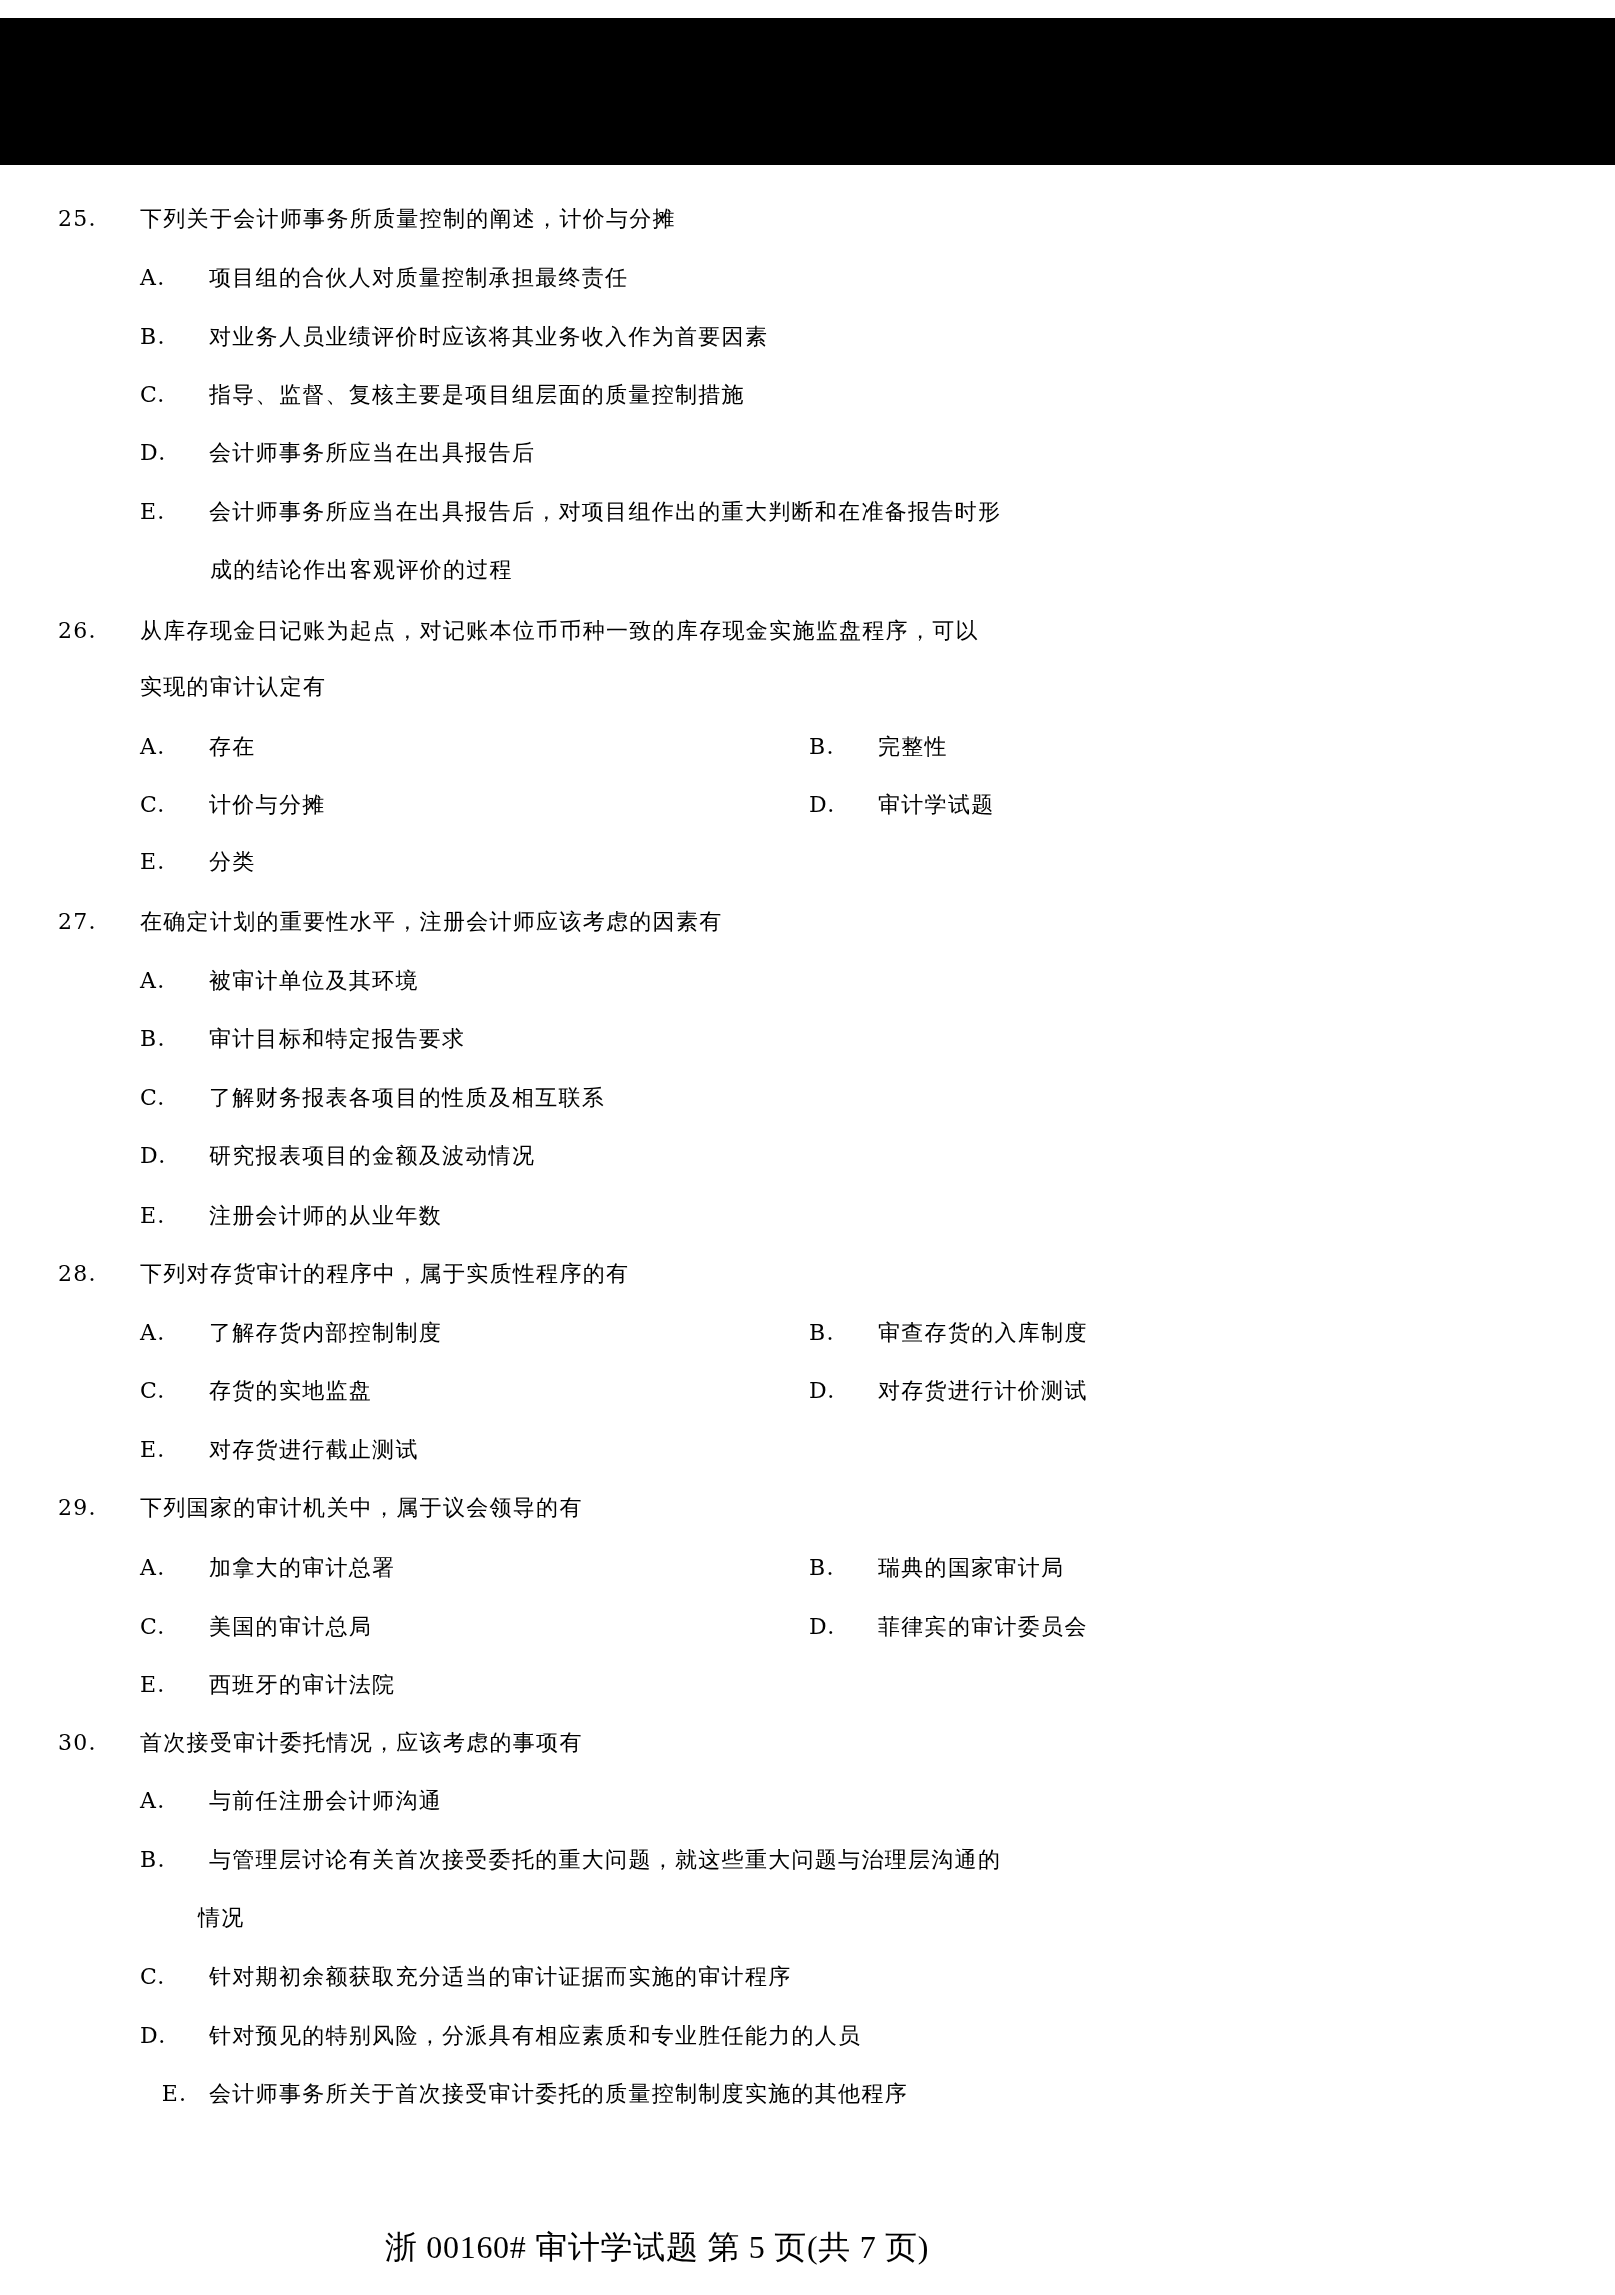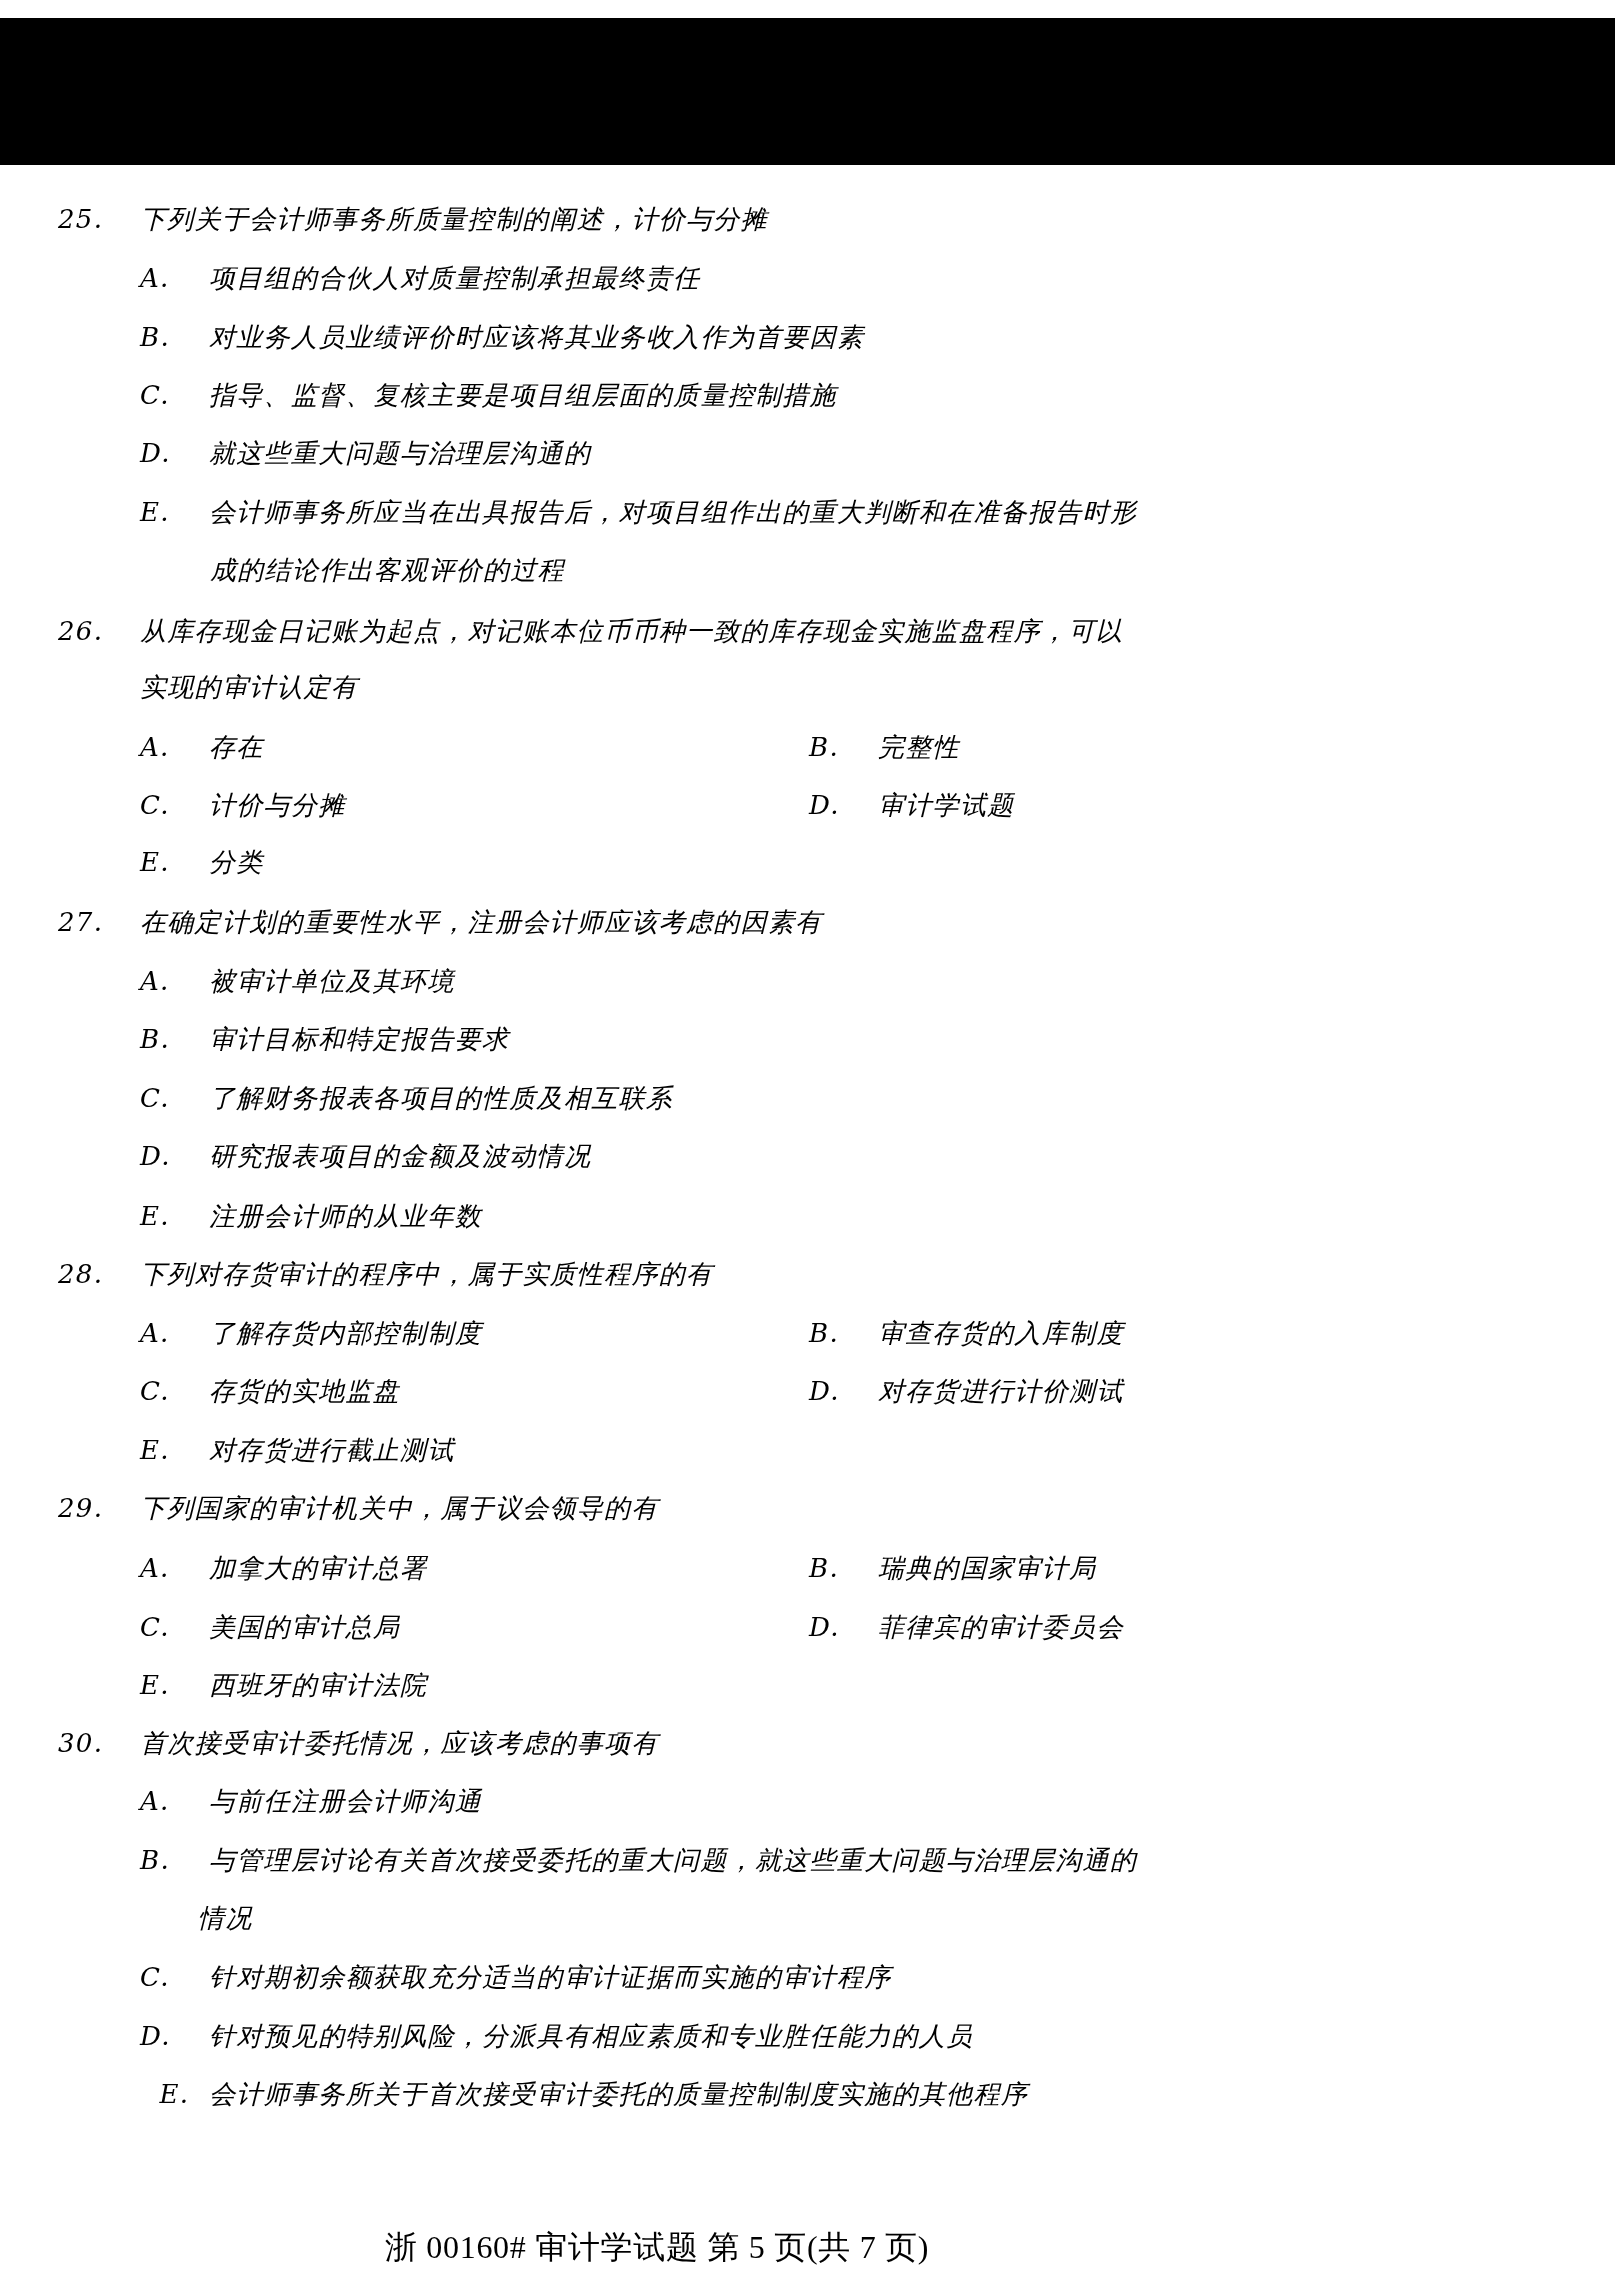--- a/index.html
+++ b/index.html
@@ -1,19 +1,19 @@
 <!DOCTYPE html>
 <html style="font-size:10.6px"><head>
 <meta charset="utf-8">
 <style>
   html, body { margin: 0; padding: 0; background: #ffffff; }
   body { width: 1616px; height: 2295px; position: relative; overflow: hidden;
          font-family: "DejaVu Serif", "Liberation Serif", serif; color: #000; }
   .redact-bar { position: absolute; left: 0; top: 18px; width: 1616px; height: 147px; background: #000; }
-  .line { position: absolute; font-size: 26px; line-height: 40px; white-space: nowrap; letter-spacing: 1.3px; font-style: italic; }
+  .line { position: absolute; font-size: 22px; line-height: 40px; white-space: nowrap; letter-spacing: 1.3px; }
   .qnum { position: absolute; left: 58px; }
   .qtext { position: absolute; left: 140px; }
   .opt-label { display: inline-block; width: 69px; }
   .col-l { left: 140px; }
   .col-r { left: 809px; }
   .cont-opt { left: 210px; }
   .cont-q { left: 140px; }
   .footer { position: absolute; left: 0; width: 1314px; top: 2227px; text-align: center;
             font-size: 32px; line-height: 40px; font-family: "Liberation Serif", serif; letter-spacing: 0.7px; }
 </style>
@@ -22,21 +22,21 @@
 
 <div class="redact-bar"></div>
 
 <div class="line" style="top:199px;left:0;width:1616px;">
   <span class="qnum">25.</span>
   <span class="qtext">下列关于会计师事务所质量控制的阐述，计价与分摊</span>
 </div>
 <div class="line col-l" style="top:258px;"><span class="opt-label">A.</span><span>项目组的合伙人对质量控制承担最终责任</span></div>
 <div class="line col-l" style="top:317px;"><span class="opt-label">B.</span><span>对业务人员业绩评价时应该将其业务收入作为首要因素</span></div>
 <div class="line col-l" style="top:375px;"><span class="opt-label">C.</span><span>指导、监督、复核主要是项目组层面的质量控制措施</span></div>
-<div class="line col-l" style="top:433px;"><span class="opt-label">D.</span><span>就这些重大问题与治理层沟通的</span></div>
+<div class="line col-l" style="top:433px;"><span class="opt-label">D.</span><span>会计师事务所应当在出具报告后</span></div>
 <div class="line col-l" style="top:492px;"><span class="opt-label">E.</span><span>会计师事务所应当在出具报告后，对项目组作出的重大判断和在准备报告时形</span></div>
 <div class="line cont-opt" style="top:550px;">成的结论作出客观评价的过程</div>
 
 <div class="line" style="top:611px;left:0;width:1616px;">
   <span class="qnum">26.</span>
   <span class="qtext">从库存现金日记账为起点，对记账本位币币种一致的库存现金实施监盘程序，可以</span>
 </div>
 <div class="line cont-q" style="top:667px;">实现的审计认定有</div>
 <div class="line col-l" style="top:727px;"><span class="opt-label">A.</span><span>存在</span></div>
 <div class="line col-r" style="top:727px;"><span class="opt-label">B.</span><span>完整性</span></div>

